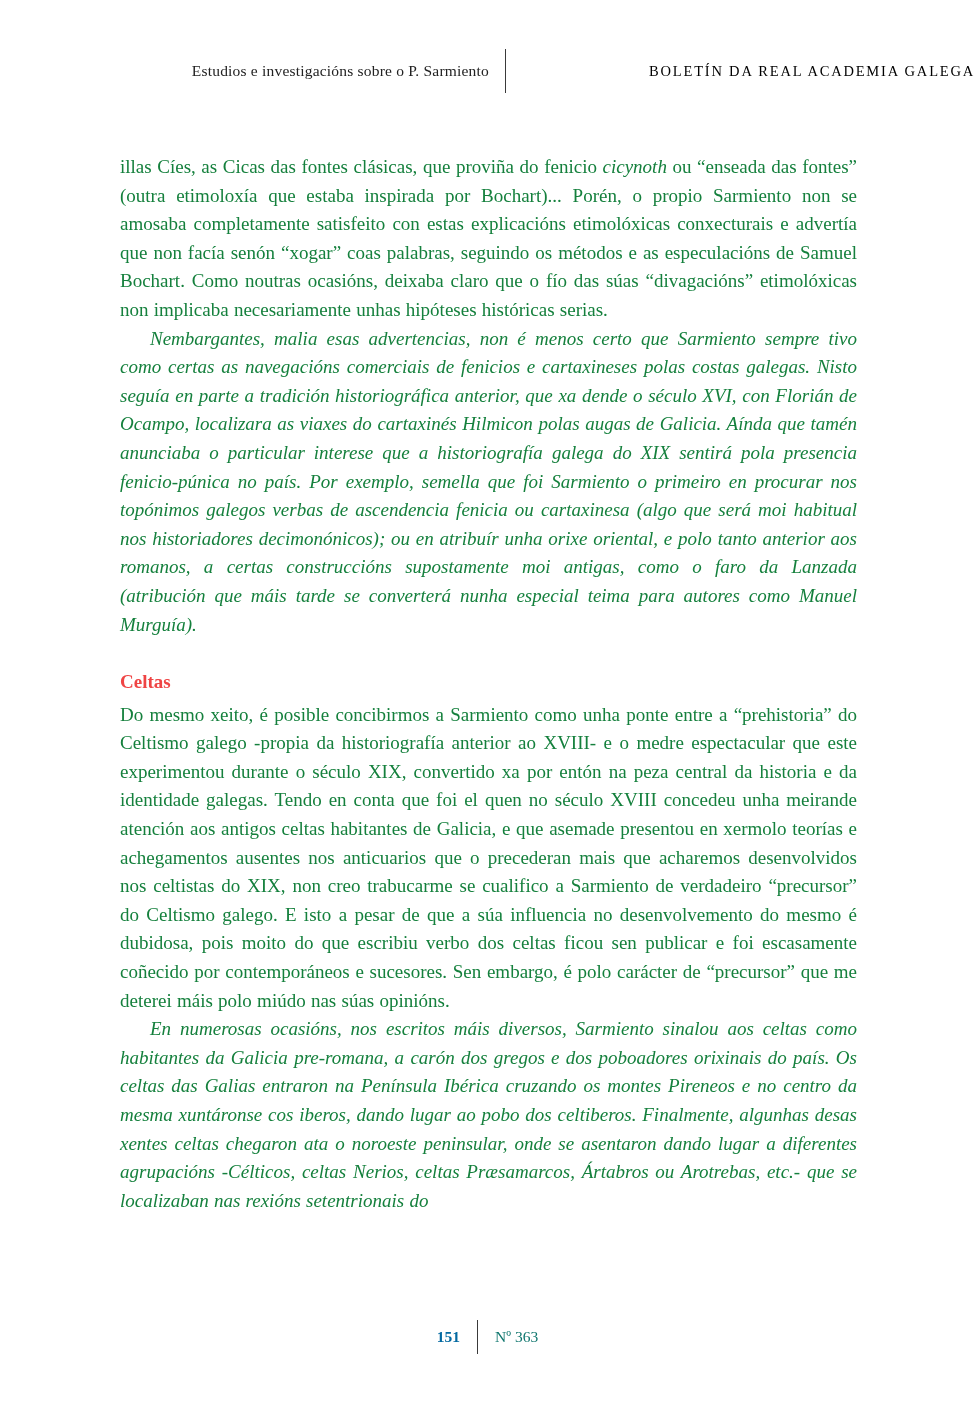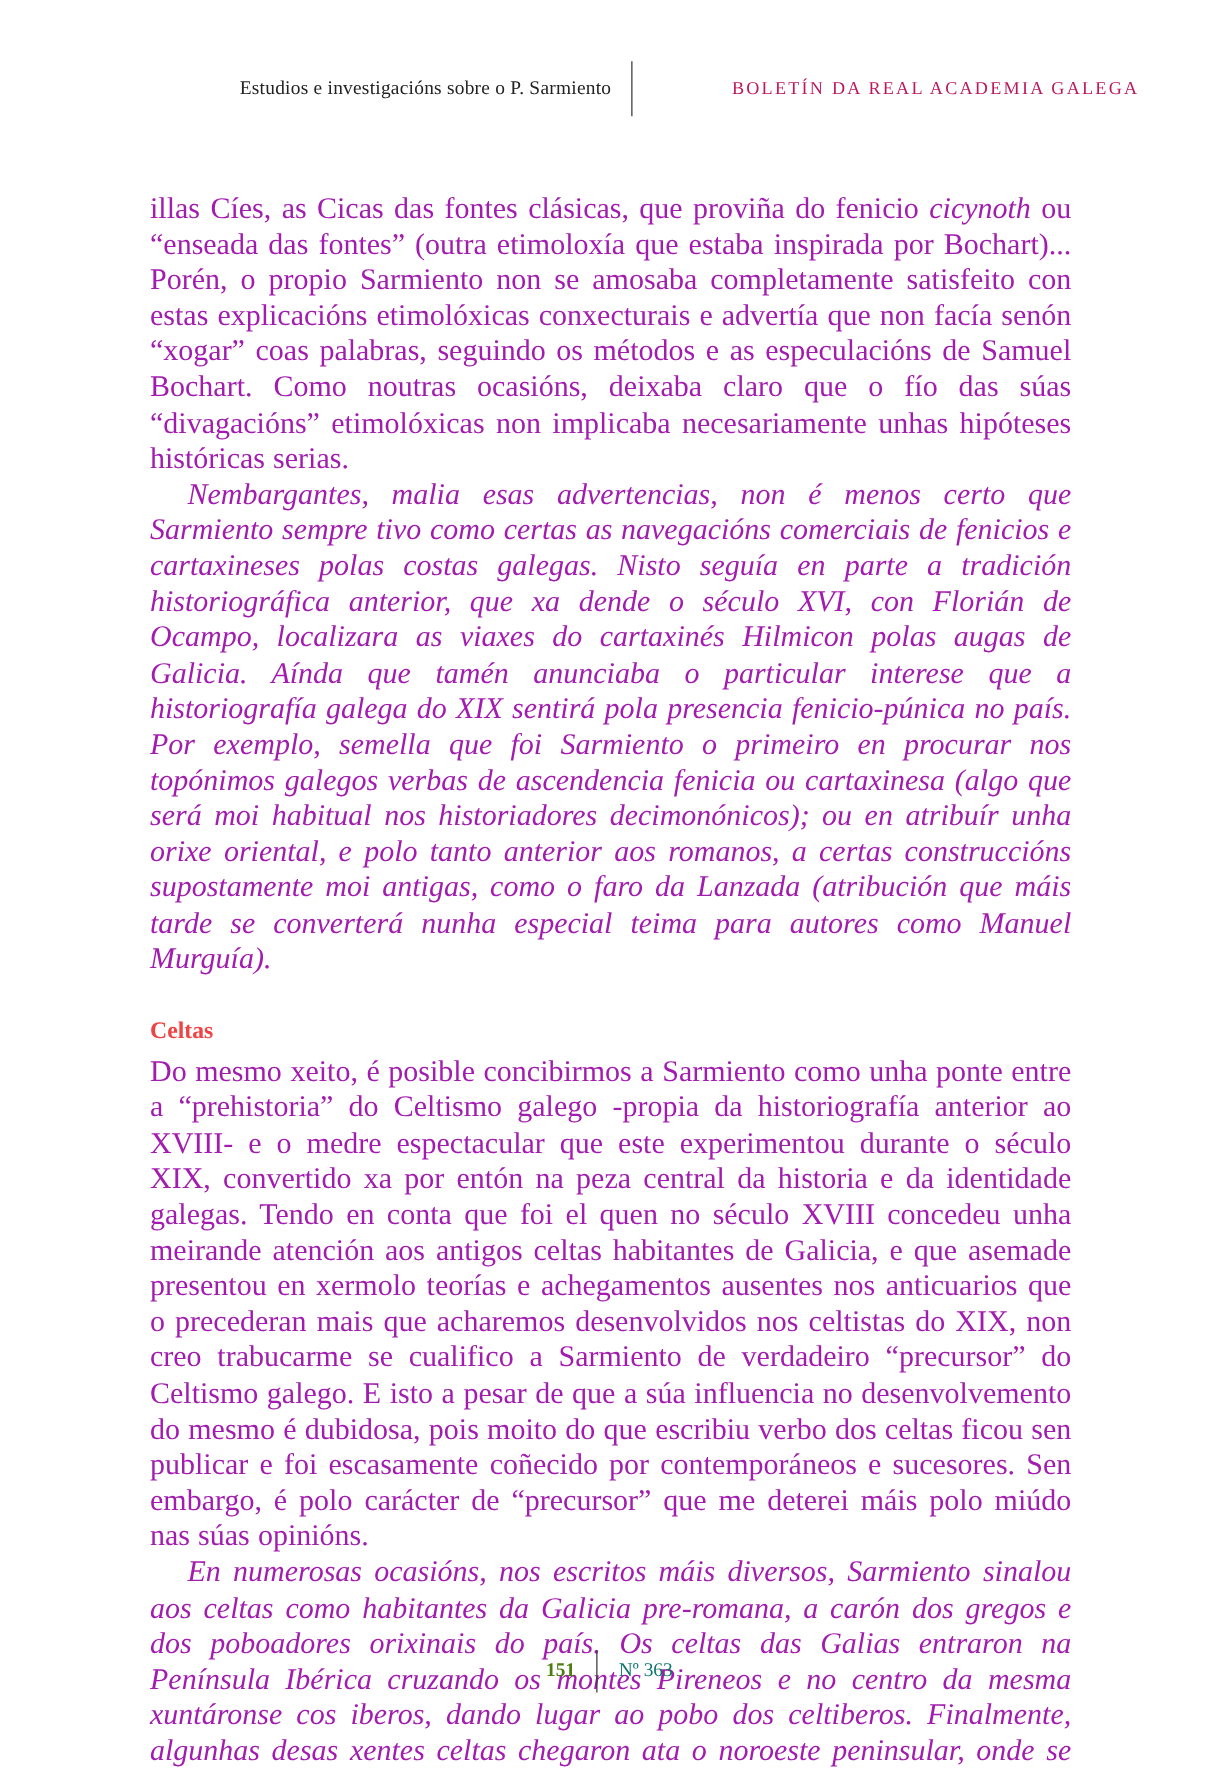--- a/index.html
+++ b/index.html
@@ -36,40 +36,40 @@
     color: #222;
   }
   .header-divider {
     width: 1px;
     height: 44px;
     background: #3a3a3a;
     flex: 0 0 1px;
   }
   .header-right {
     flex: 1;
-    text-align: center;
+    text-align: right;
     padding-left: 16px;
     font-size: 14.5px;
     letter-spacing: 1.8px;
-    color: #be185d;
+    color: #000000;
     white-space: nowrap;
   }
 
   
   .page-body {
     position: absolute;
     top: 153px;
     left: 120px;
     width: 737px;
   }
   .para {
-    font-size: 24px;
+    font-size: 19px;
     line-height: 28.6px;
     text-align: justify;
-    color: #a21caf;
+    color: #15803d;
     word-spacing: 0.5px;
   }
   .para.indent { text-indent: 30px; font-style: italic; }
   .para em { font-style: italic; }
   .section-heading {
     font-size: 19px;
     line-height: 28.6px;
     font-weight: bold;
     margin-top: 29px;
     margin-bottom: 4px;
@@ -84,21 +84,21 @@
     width: 100%;
     height: 38px;
     display: flex;
     align-items: center;
     justify-content: center;
   }
   .footer-page-number {
     font-size: 15.5px;
     font-weight: bold;
     padding-right: 17px;
-    color: #4d7c0f;
+    color: #0369a1;
   }
   .footer-divider {
     width: 1px;
     height: 34px;
     background: #3a3a3a;
     flex: 0 0 1px;
   }
   .footer-issue {
     font-size: 15.5px;
     padding-left: 17px;

